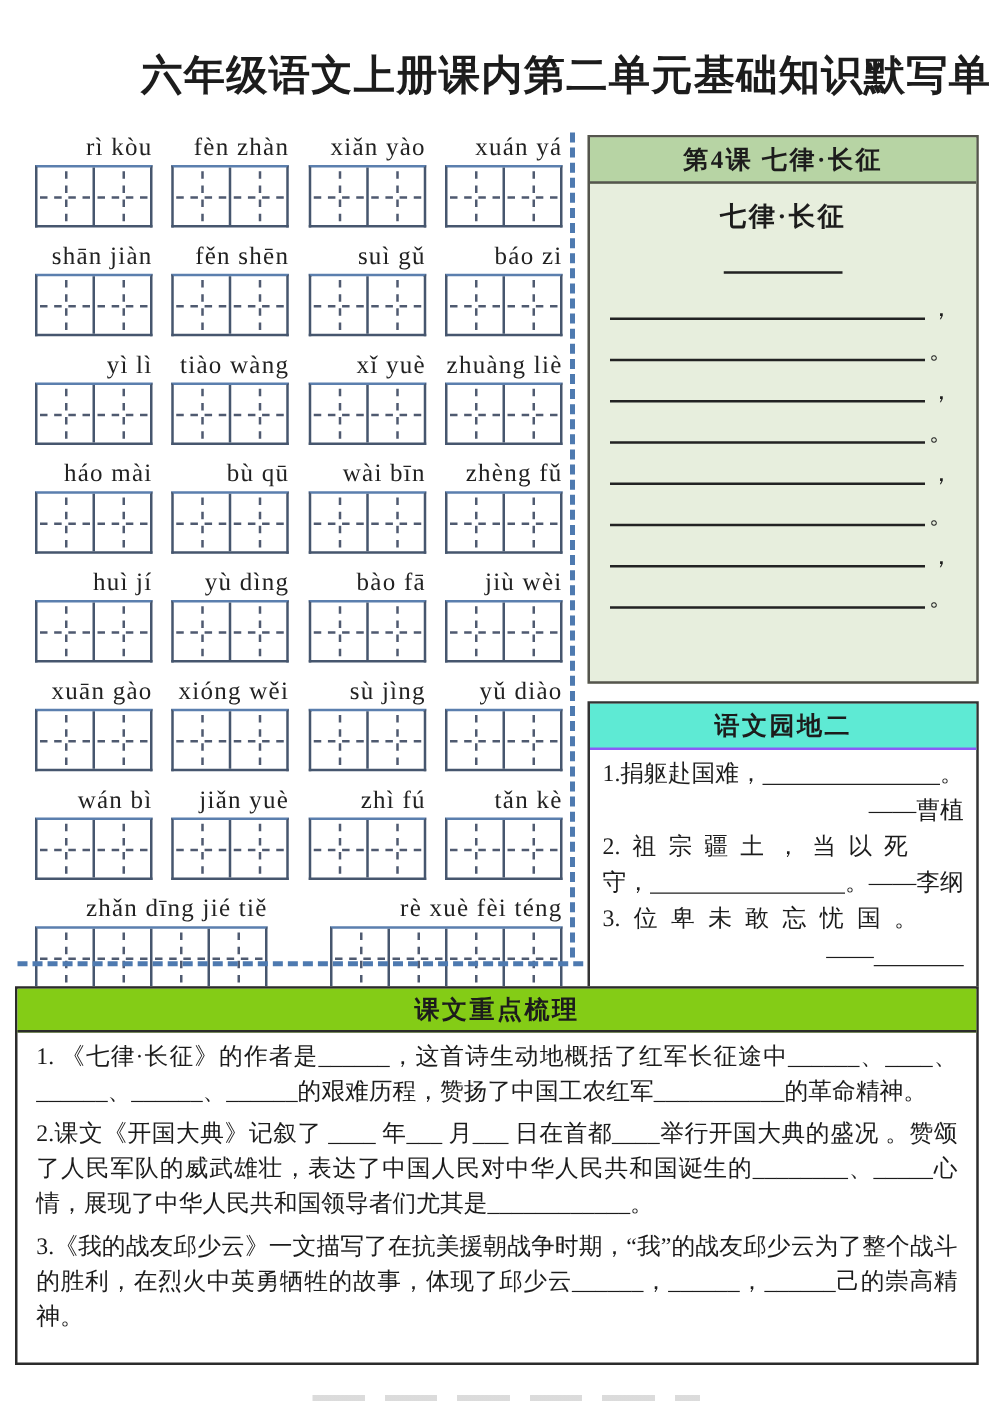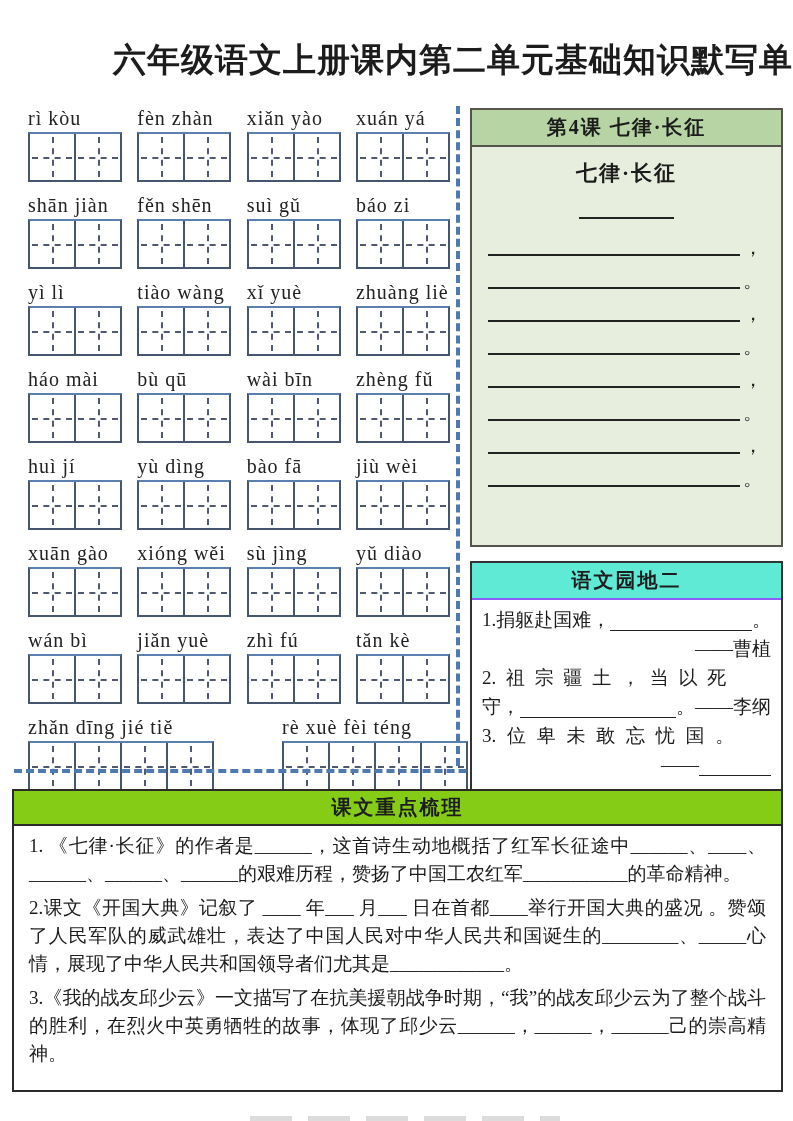--- a/index.html
+++ b/index.html
@@ -7,22 +7,22 @@
     position:relative;width:793px;height:1121px;background:#fff;overflow:hidden;
     font-family:"Liberation Serif","DejaVu Serif",serif;color:#1c1c1c;
   }
   .title{
     position:absolute;top:38px;left:0;width:100%;text-align:right;
     font-size:33px;font-weight:bold;letter-spacing:1px;white-space:nowrap;
   }
   
   .left{position:absolute;left:28px;top:104px;width:422px}
   .prow{display:flex;justify-content:space-between;margin-bottom:9px}
-  .prow.four{justify-content:flex-start;gap:68px}
-  .word{display:flex;flex-direction:column;align-items:flex-start}
+  .prow.four{justify-content:flex-start;gap:50px}
+  .word{display:flex;flex-direction:column;align-items:flex-end}
   .pinyin{font-size:20px;height:28px;line-height:28px;letter-spacing:1px;white-space:nowrap;color:#222}
   .grid{display:flex;border:2px solid #46566e;border-top-color:#5b7fae;background:#fff}
   .c{display:block;width:44px;height:46px;position:relative;border-left:2px solid #46566e}
   .c:first-child{border-left:none}
   .c::before{content:"";position:absolute;left:50%;top:3px;bottom:3px;border-left:2px dashed #4f5a70}
   .c::after{content:"";position:absolute;top:50%;left:2px;right:2px;border-top:2px dashed #4f5a70}
   
   .vdivider{position:absolute;left:456px;top:106px;height:660px;width:0;border-left:4px dashed #4e7ab0}
   .hdivider{position:absolute;left:14px;top:769px;width:765px;height:0;border-top:4px dashed #4e7ab0}
   
@@ -34,21 +34,21 @@
   .panel1 .phead{background:#b7d4a4;border-bottom:2px solid #55554d}
   .panel1 .pbody{padding:8px 16px 58px}
   .poemtitle{text-align:center;font-size:21px;font-weight:bold;margin:4px 0 10px;letter-spacing:2px}
   .shortline{width:95px;height:20px;border-bottom:2px solid #222;margin:0 auto 4px}
   .pline{display:flex;align-items:flex-end;height:33px}
   .pline .ul{flex:1;border-bottom:2px solid #222;height:100%}
   .pline .pm{width:22px;font-size:20px;line-height:18px;padding-left:3px}
   .panel2{border:2px solid #333;margin-top:14px;background:#fff}
   .panel2 .phead{background:#5eead4;border-bottom:2px solid #8b5cf6}
   .panel2 .pbody{padding:5px 10px 10px;font-size:19px;line-height:29px}
-  .gline{display:flex;align-items:center;white-space:nowrap}
+  .gline{display:flex;align-items:flex-start;white-space:nowrap}
   .gline .ul{border-bottom:1.5px solid #222;height:22px}
   .ul.grow{flex:1}
   .ul.w72{width:72px}
   .right-align{justify-content:flex-end}
   .sp5{word-spacing:5px}
   .sp6{word-spacing:6px}
   
   .summary{position:absolute;left:12px;top:789px;width:767px;border:2px solid #2b2b2b;background:#fff}
   .summary .phead{background:#84cc16;border-bottom:2px solid #2b2b2b;font-size:20px;padding:3px 0}
   .summary .pbody{padding:6px 15px 10px;font-size:19px;line-height:28px;text-align:justify}

